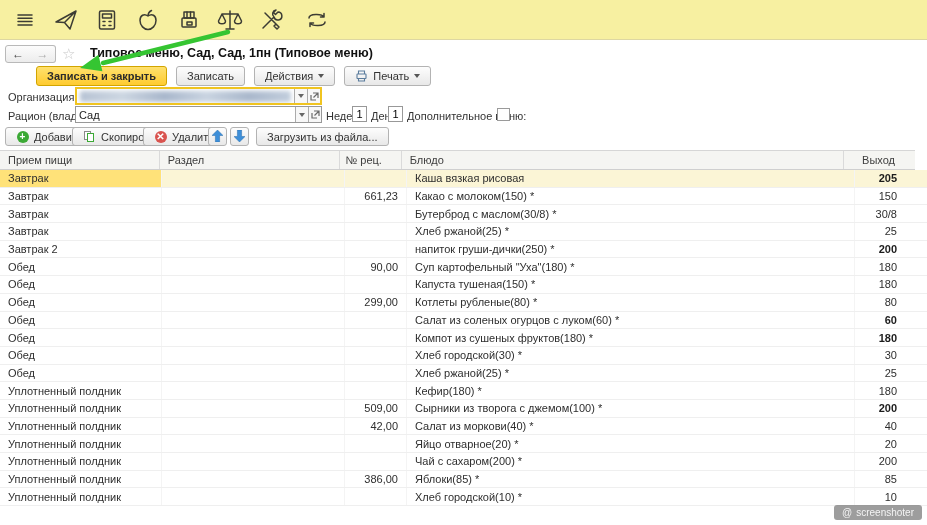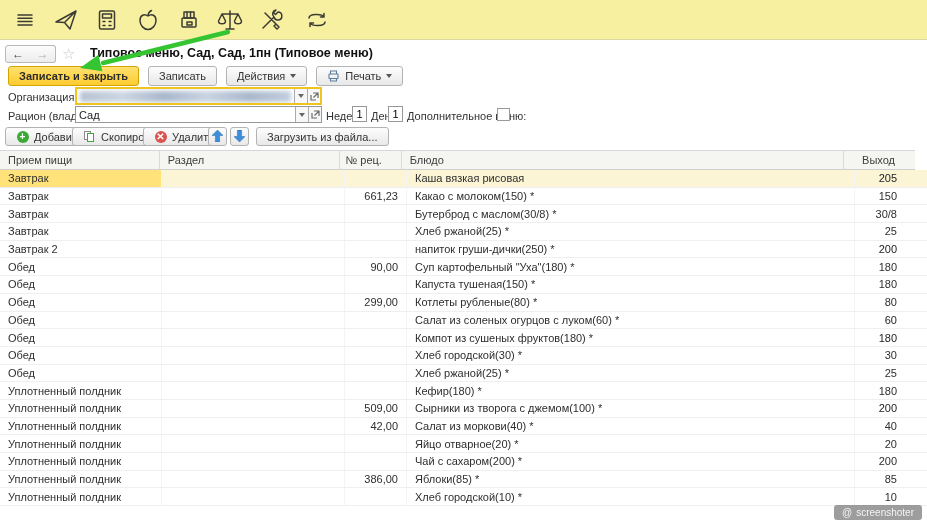--- a/index.html
+++ b/index.html
@@ -20,21 +20,21 @@
   .histbtn.back{left:5px;border-radius:3px 0 0 3px;color:#4a4a4a;}
   .histbtn.fwd{left:30px;border-radius:0 3px 3px 0;border-left:none;color:#ADADAD;}
   .star{position:absolute;left:62px;top:4px;font-size:15px;color:#C9C9C9;line-height:17px;}
   .wtitle{position:absolute;left:90px;top:5px;font-size:12.5px;font-weight:bold;color:#111;}
   
   .actrow{position:absolute;left:8px;top:65px;height:21px;display:flex;gap:9px;align-items:center;}
   .btn{display:inline-flex;align-items:center;gap:5px;height:20px;padding:0 10px;
        background:linear-gradient(#FDFDFD,#E8E8E8);border:1px solid #B3B3B3;border-radius:3px;
        font-size:11px;color:#333;box-sizing:border-box;white-space:nowrap;}
   .btn-primary{background:linear-gradient(#FFE16E,#FFCB2F);border-color:#D2A500;
-               font-weight:bold;color:#2b2b2b;}
+               font-weight:bold;color:#2b2b2b;margin-left:28px;}
   .caret{width:0;height:0;border-left:3px solid transparent;border-right:3px solid transparent;
          border-top:4px solid #555;display:inline-block;}
   .micon{display:inline-flex;width:13px;height:13px;align-items:center;justify-content:center;flex:0 0 auto;}
   .circ{width:12px;height:12px;border-radius:50%;color:#fff;font-size:10px;font-weight:bold;
         display:flex;align-items:center;justify-content:center;line-height:12px;}
   .circ.green{background:#3BA935;}
   .circ.red{background:#D9534F;}
   .copysheets{position:relative;width:11px;height:12px;}
   .copysheets i{position:absolute;display:block;width:7px;height:9px;background:#fff;
                 border:1px solid #8a8a8a;box-sizing:border-box;}
@@ -75,21 +75,21 @@
   .td{display:flex;align-items:center;box-sizing:border-box;border-right:1px solid #F4F4F4;
       padding-left:8px;overflow:hidden;white-space:nowrap;}
   .td:last-child{border-right:none;}
   .c-meal{width:162px;}  .c-section{width:183px;}
   .c-rec{width:62px;justify-content:flex-end;padding-left:0;padding-right:8px;}
   .c-dish{width:448px;}
   .c-out{width:72px;justify-content:flex-end;padding-left:0;padding-right:30px;}
   .th.c-out{justify-content:flex-end;padding-right:20px;}
   .trow.sel{background:var(--selected-row,#FBF5D6);}
   .trow.sel .c-meal{background:var(--selected-cell,#FFE279);}
-  .trow.bold-out .c-out{font-weight:normal;color:#1c1c1c;}
+  .trow.bold-out .c-out{font-weight:bold;color:#1c1c1c;}
   
   .arrow-overlay{position:absolute;left:0;top:0;width:927px;height:525px;pointer-events:none;z-index:60;}
   .watermark{position:absolute;right:5px;bottom:5px;background:rgba(132,132,132,0.8);color:#f4f4f4;
              font-size:10px;padding:2px 8px;border-radius:3px;display:flex;align-items:center;gap:4px;z-index:70;}
 </style>
 </head>
 <body>
 
 <div class="screen">
 

